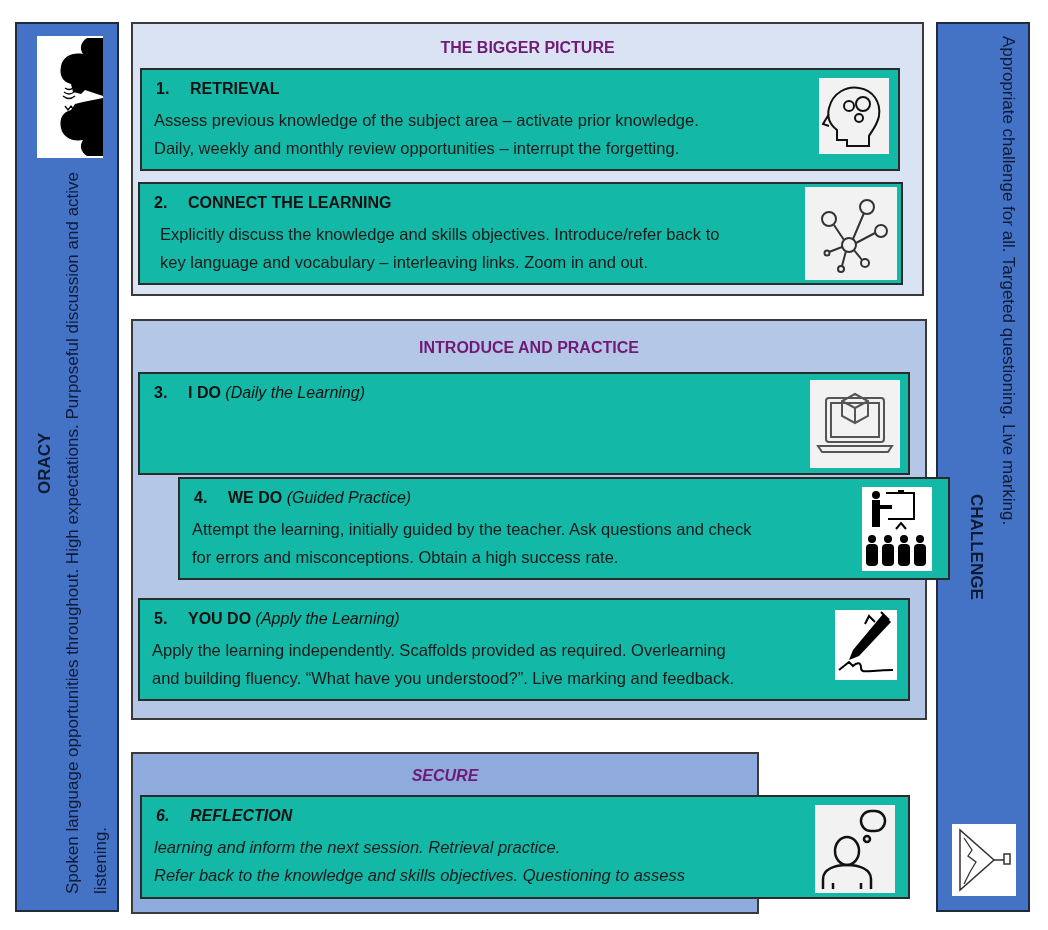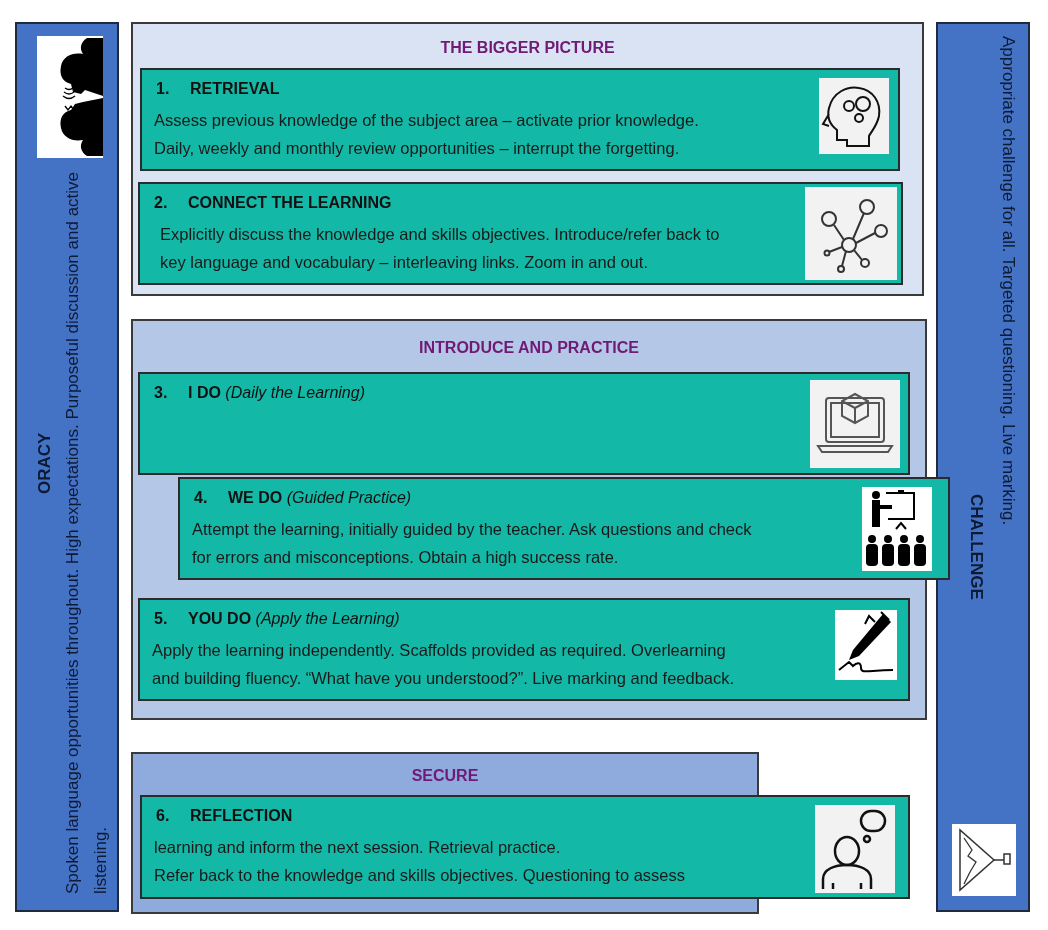--- a/index.html
+++ b/index.html
@@ -20,21 +20,21 @@
                     transform-origin:0 0; transform:translate(92px,0) rotate(90deg); }
   #challenge .vbody { position:absolute; left:12px; top:8px; }
   #challenge .vtitle { position:absolute; left:470px; top:40px; }
   .side-icon { position:absolute; background:#fff; }
   #oracy .side-icon { left:20px; top:12px; width:66px; height:122px; }
   #challenge .side-icon { left:14px; top:800px; width:64px; height:72px; }
 
   .section { position:absolute; left:131px; border:2px solid #3a3a3a; box-sizing:border-box; }
   #sec-bigger { top:22px; width:793px; height:274px; background:#dae3f3; }
   #sec-intro { top:319px; width:796px; height:401px; background:#b4c7e7; }
-  #sec-secure { top:752px; width:628px; height:162px; background:#8faadc; }
+  #sec-secure { top:752px; width:628px; height:162px; background:#8faadc;font-style:italic; }
   .sec-title { position:absolute; left:0; right:0; text-align:center; font-weight:bold; font-size:16px; color:#701a75; }
   #sec-bigger .sec-title { top:15px; }
   #sec-intro .sec-title { top:18px; }
   #sec-secure .sec-title { top:13px; }
 
   .card { position:absolute; background:#14b8a6; border:2px solid #2b2b2b; box-sizing:border-box; }
   .card-head { position:absolute; left:14px; font-size:16px; font-weight:bold; color:#111; }
   .card-head .num { display:inline-block; width:34px; }
   .card-head .sub { font-weight:normal; font-style:italic; }
   .card-body { position:absolute; left:12px; font-size:16.5px; line-height:28px; color:#1a1a1a; }

